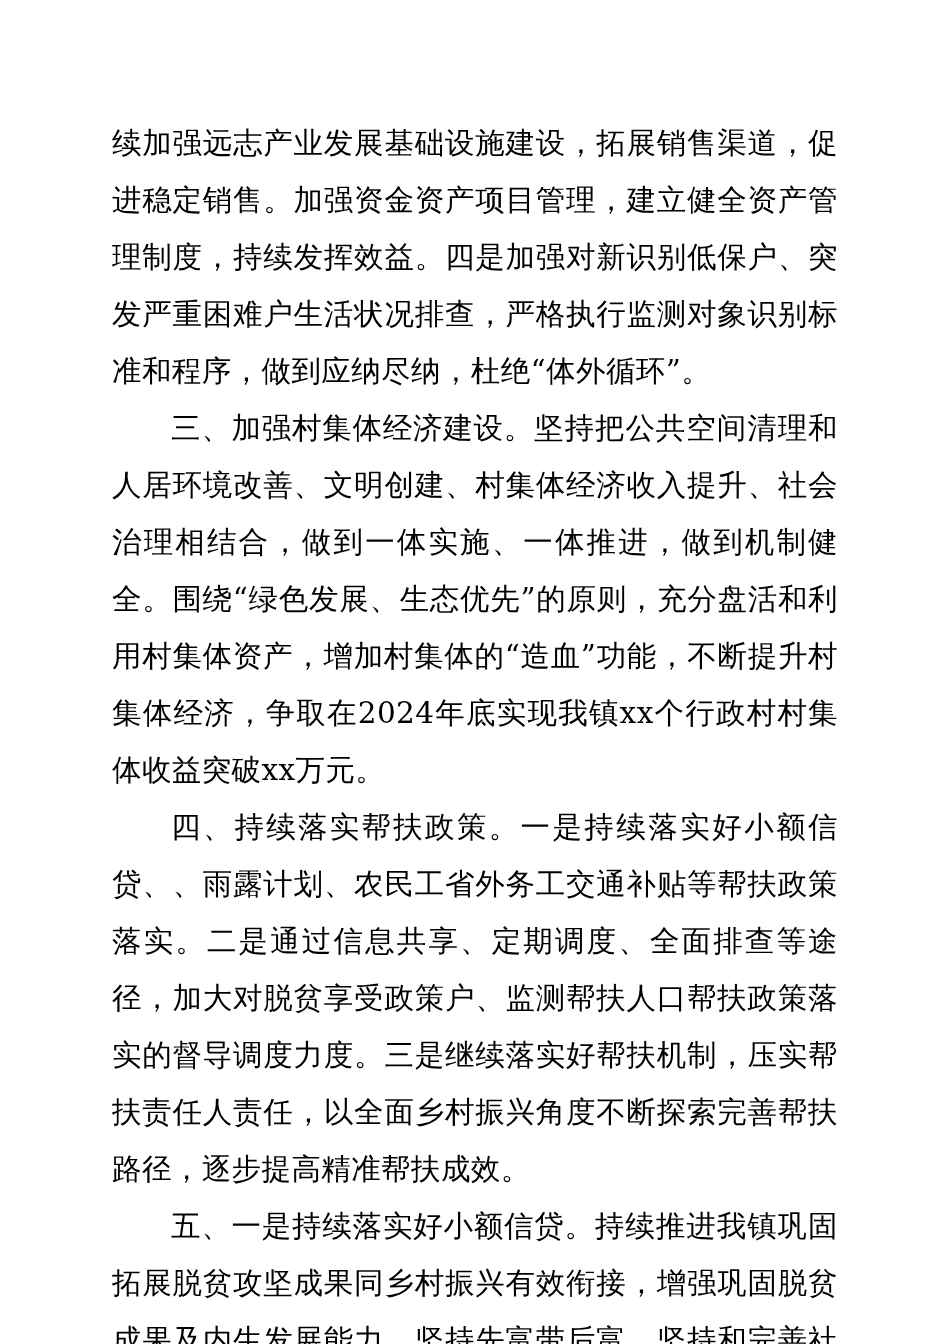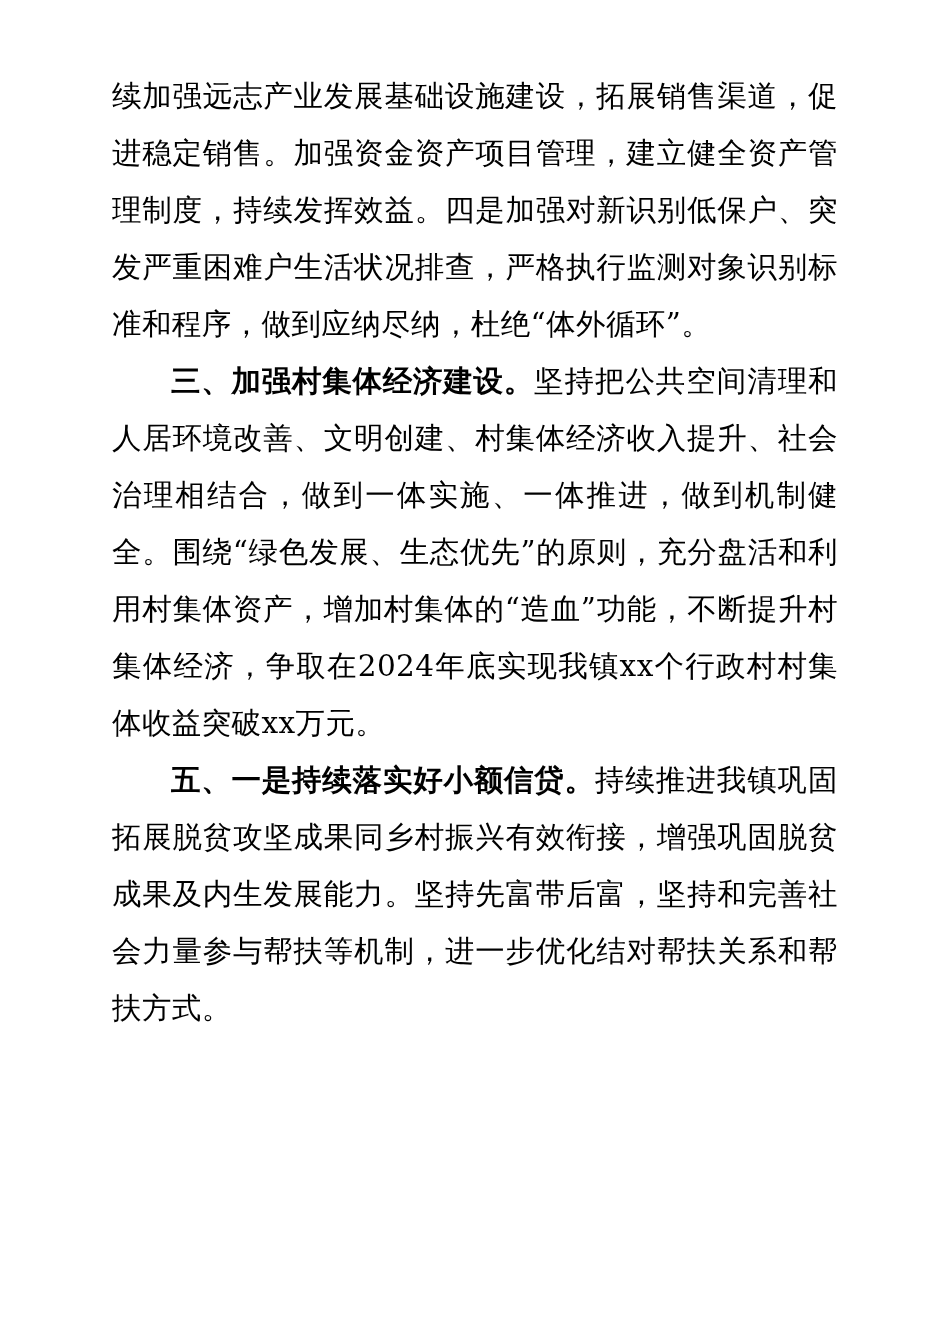--- a/index.html
+++ b/index.html
@@ -11,50 +11,51 @@
     width: 950px;
     height: 1344px;
     font-family: "DejaVu Serif", "Liberation Serif", serif;
     color: #000000;
     overflow: hidden;
   }
   .page {
     box-sizing: border-box;
     width: 950px;
     height: 1344px;
-    padding: 68px 112px 60px 112px;
+    padding: 115px 112px 60px 112px;
     background: #ffffff;
   }
   .doc-body {
     font-size: 29.5px;
     line-height: 57px;
     letter-spacing: 0.4px;
     text-align: justify;
     text-justify: inter-ideograph;
   }
   p.para {
     margin: 0 0 0 0;
     text-indent: 0;
   }
   p.indent {
     text-indent: 59px;
   }
   .heading {
     font-family: "DejaVu Sans", "Liberation Sans", sans-serif;
-    font-weight: bold;
+    font-weight: normal;
     letter-spacing: 0.2px;
   }
 </style>
 </head>
 <body>
 
 <div class="page">
   <div class="doc-body">
 
     <p class="para"><span>续加强远志产业发展基础设施建设，拓展销售渠道，促进稳定销售。加强资金资产项目管理，建立健全资产管理制度，持续发挥效益。四是加强对新识别低保户、突发严重困难户生活状况排查，严格执行监测对象识别标准和程序，做到应纳尽纳，杜绝“体外循环”。</span></p>
 
     <p class="para indent"><span class="heading">三、加强村集体经济建设。</span><span>坚持把公共空间清理和人居环境改善、文明创建、村集体经济收入提升、社会治理相结合，做到一体实施、一体推进，做到机制健全。围绕“绿色发展、生态优先”的原则，充分盘活和利用村集体资产，增加村集体的“造血”功能，不断提升村集体经济，争取在2024年底实现我镇xx个行政村村集体收益突破xx万元。</span></p>
 
+    <p class="para indent"><span class="heading">四、持续落实帮扶政策。</span><span>一是持续落实好小额信贷、、雨露计划、农民工省外务工交通补贴等帮扶政策落实。二是通过信息共享、定期调度、全面排查等途径，加大对脱贫享受政策户、监测帮扶人口帮扶政策落实的督导调度力度。三是继续落实好帮扶机制，压实帮扶责任人责任，以全面乡村振兴角度不断探索完善帮扶路径，逐步提高精准帮扶成效。</span></p>
 
     <p class="para indent"><span class="heading">五、一是持续落实好小额信贷。</span><span>持续推进我镇巩固拓展脱贫攻坚成果同乡村振兴有效衔接，增强巩固脱贫成果及内生发展能力。坚持先富带后富，坚持和完善社会力量参与帮扶等机制，进一步优化结对帮扶关系和帮扶方式。</span></p>
 
   </div>
 </div>
 
 </body></html>

